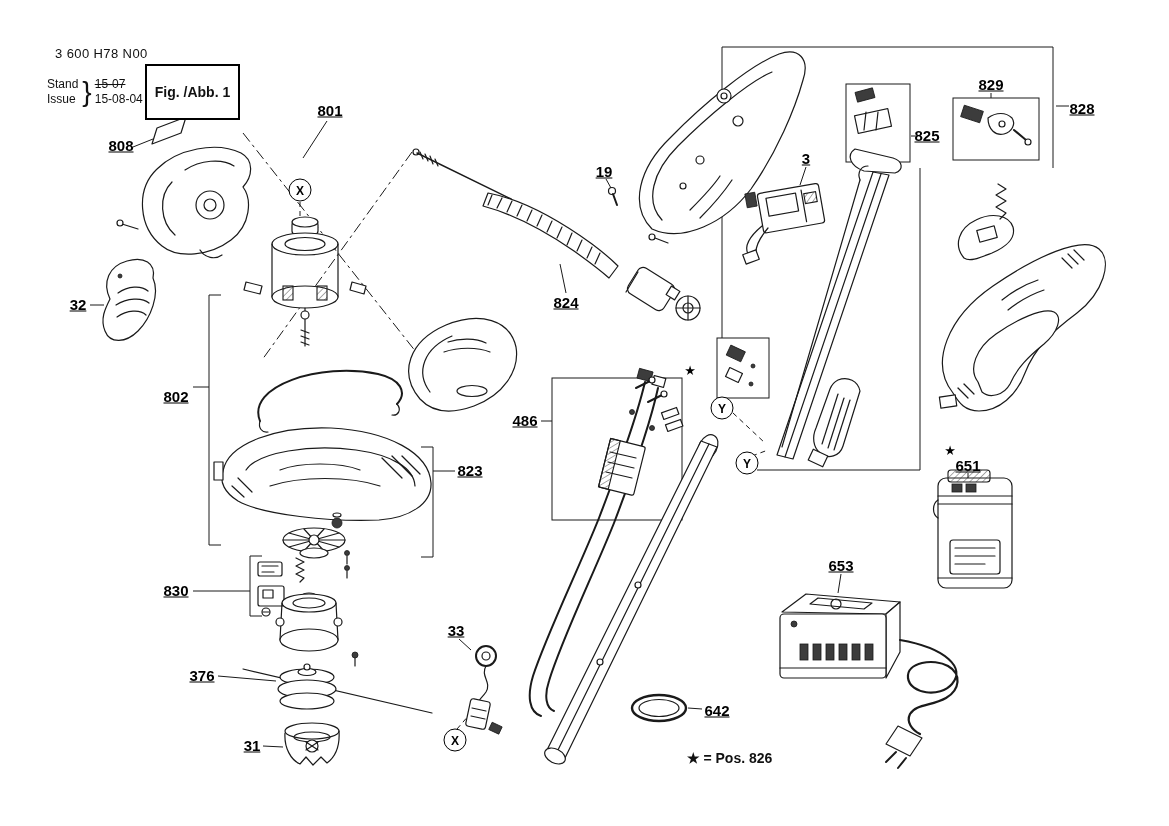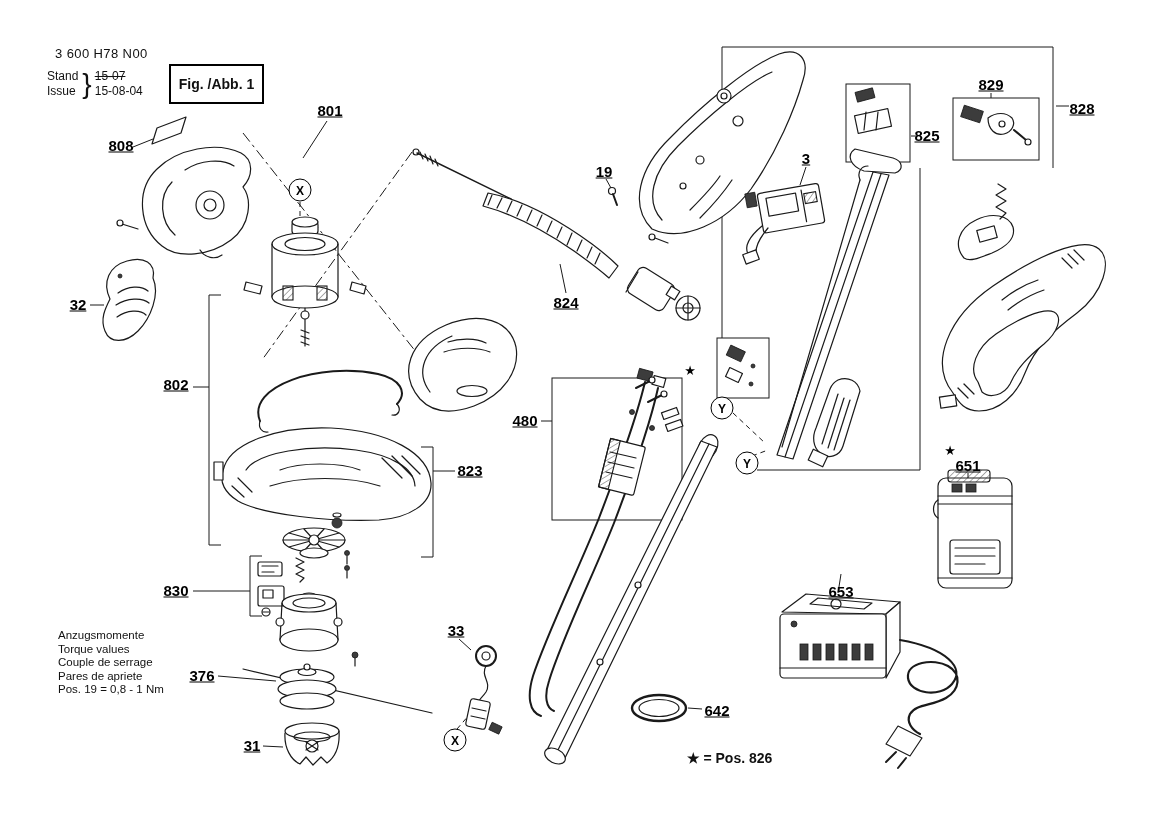--- a/index.html
+++ b/index.html
@@ -23,21 +23,21 @@
   .callout { position:absolute; transform:translate(-50%,-50%); width:23px; height:23px; border:1.4px solid #000; border-radius:50%;
              display:flex; align-items:center; justify-content:center; font-weight:bold; font-size:12px; background:#fff; color:#000; }
   .star { position:absolute; transform:translate(-50%,-50%); font-size:13px; color:#000; }
 
   .header { position:absolute; left:47px; top:46px; }
   .part-number { font-size:13px; letter-spacing:0.4px; margin-left:8px; }
   .rev-row { display:flex; align-items:center; margin-top:3px; }
   .rev-labels, .rev-values { font-size:12px; line-height:15px; }
   .brace { font-size:28px; font-weight:300; margin:0 3px 0 4px; line-height:30px; }
   .strike { text-decoration:line-through; }
-  .fig-box { border:2px solid #000; font-weight:bold; font-size:14px; padding:10px 8px; margin-left:26px; background:#fff; white-space:nowrap; }
+  .fig-box { border:2px solid #000; font-weight:bold; font-size:14px; padding:18px 8px; margin-left:2px; background:#fff; white-space:nowrap; }
 
   .note { position:absolute; font-size:11.5px; line-height:13.5px; }
   .note-torque { left:58px; top:629px; }
   .note-mods  { left:58px; top:722px; }
   .star-note { position:absolute; left:687px; top:750px; font-size:14px; font-weight:bold; }
 </style>
 </head>
 <body>
 
 <div class="stage">
@@ -438,49 +438,42 @@
       </div>
       <div class="brace">}</div>
       <div class="rev-values">
         <div class="strike">15-07</div>
         <div>15-08-04</div>
       </div>
       <div class="fig-box">Fig. /Abb. 1</div>
     </div>
   </div>
 
-  <div class="note note-torque">
-    <div>Anzugsmomente</div>
-    <div>Torque values</div>
-    <div>Couple de serrage</div>
-    <div>Pares de apriete</div>
-    <div>Pos.  19 = 0,8 - 1 Nm</div>
-  </div>
 
 
   <div class="star-note">★ = Pos. 826</div>
 
   <div class="labels-layer">
       <div class="part-label" style="left: 330px; top: 110px;">801</div>
       <div class="part-label" style="left: 121px; top: 145px;">808</div>
       <div class="part-label" style="left: 78px; top: 304px;">32</div>
-      <div class="part-label" style="left: 176px; top: 384px;">802</div>
+      <div class="part-label" style="left: 176px; top: 396px;">802</div>
       <div class="part-label" style="left: 470px; top: 470px;">823</div>
       <div class="part-label" style="left: 176px; top: 590px;">830</div>
       <div class="part-label" style="left: 202px; top: 675px;">376</div>
       <div class="part-label" style="left: 252px; top: 745px;">31</div>
       <div class="part-label" style="left: 566px; top: 302px;">824</div>
       <div class="part-label" style="left: 604px; top: 171px;">19</div>
       <div class="part-label" style="left: 806px; top: 158px;">3</div>
       <div class="part-label" style="left: 927px; top: 135px;">825</div>
       <div class="part-label" style="left: 991px; top: 84px;">829</div>
       <div class="part-label" style="left: 1082px; top: 108px;">828</div>
-      <div class="part-label" style="left: 525px; top: 420px;">480</div>
+      <div class="part-label" style="left: 525px; top: 420px;">486</div>
       <div class="part-label" style="left: 456px; top: 630px;">33</div>
-      <div class="part-label" style="left: 841px; top: 591px;">653</div>
+      <div class="part-label" style="left: 841px; top: 565px;">653</div>
       <div class="part-label" style="left: 968px; top: 465px;">651</div>
       <div class="part-label" style="left: 717px; top: 710px;">642</div>
       <div class="callout" style="left: 300px; top: 190px;">X</div>
       <div class="callout" style="left: 455px; top: 740px;">X</div>
       <div class="callout" style="left: 722px; top: 408px;">Y</div>
       <div class="callout" style="left: 747px; top: 463px;">Y</div>
       <div class="star" style="left: 690px; top: 370px;">★</div>
       <div class="star" style="left: 950px; top: 450px;">★</div>
     </div>
 

